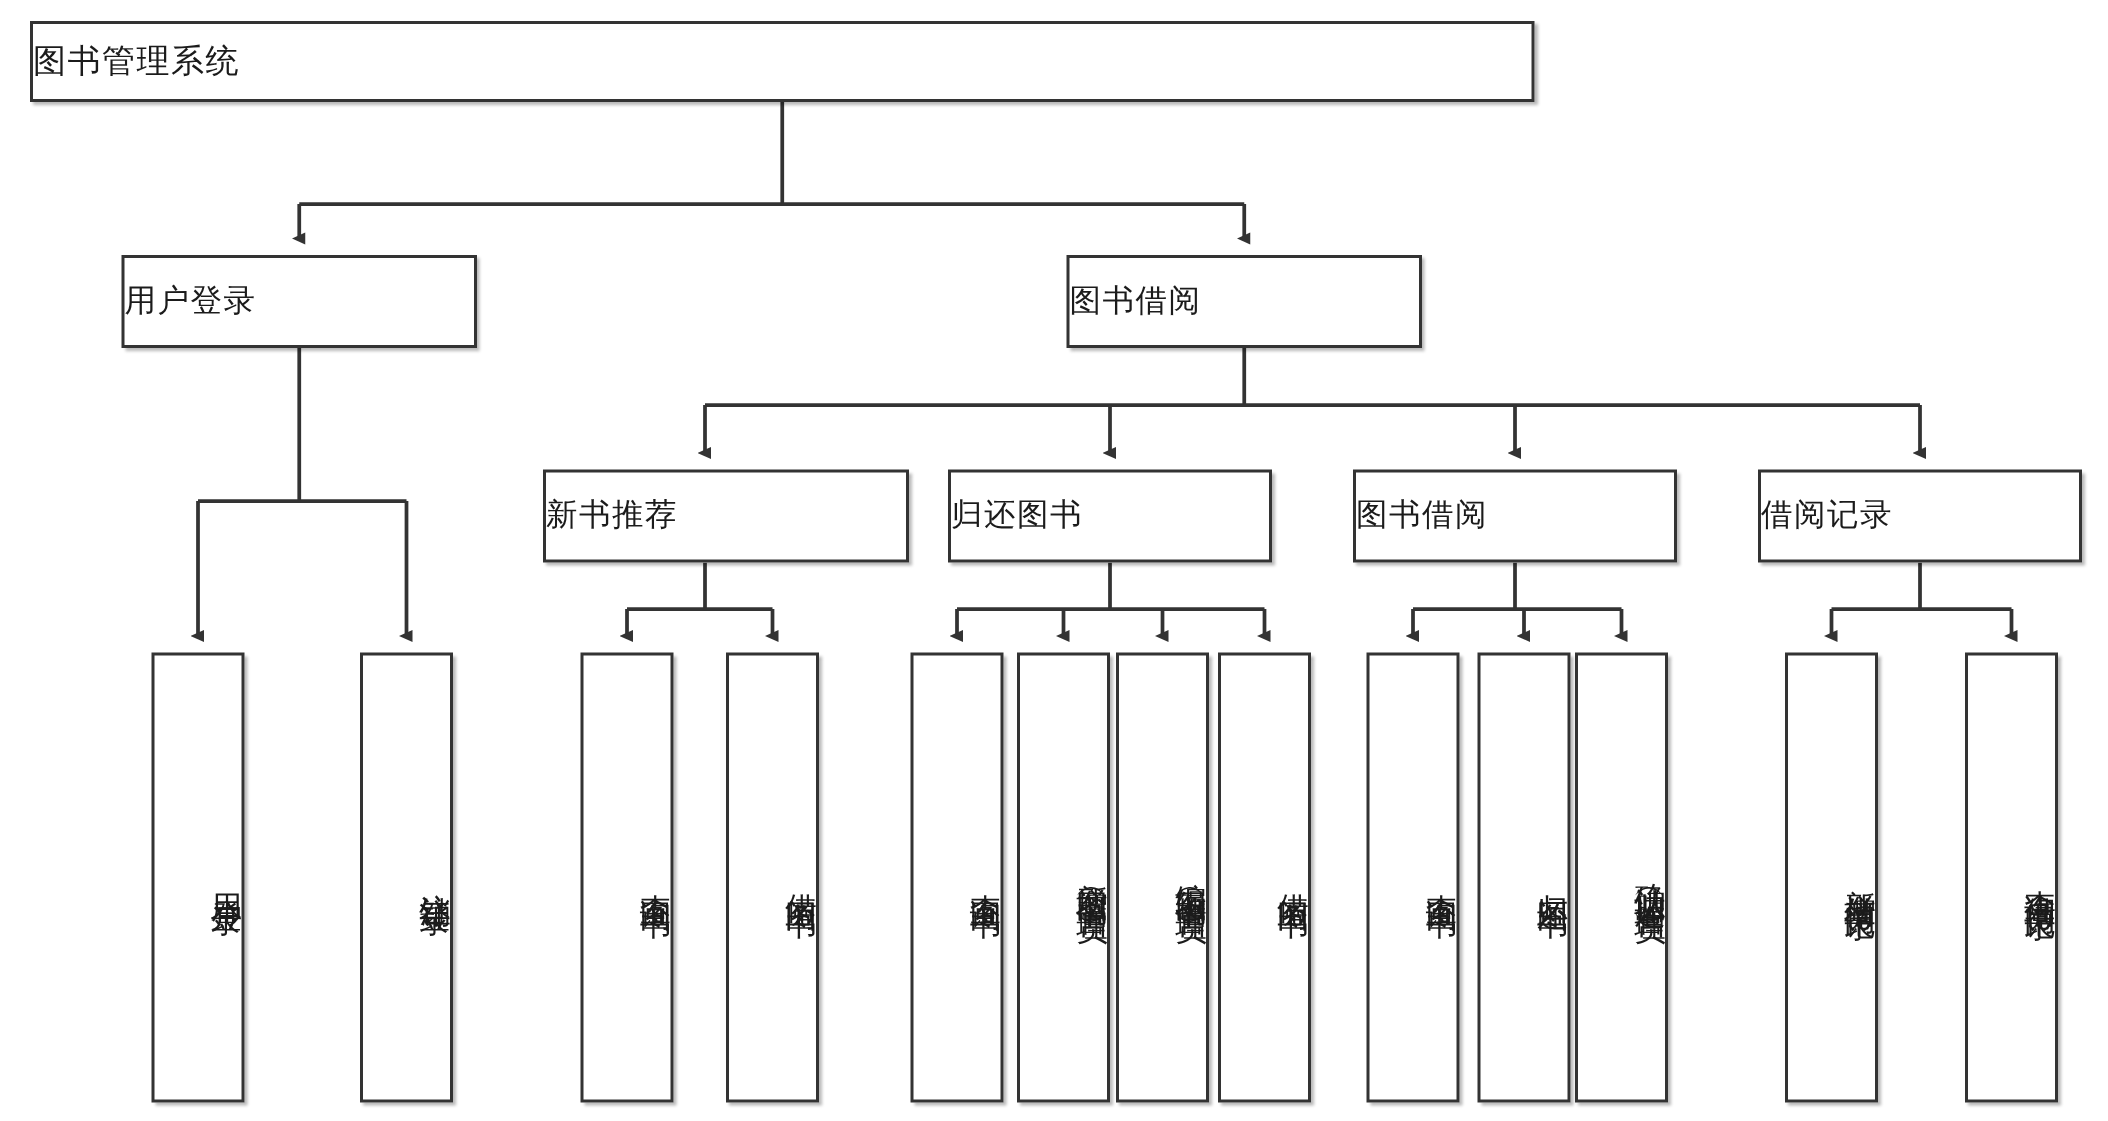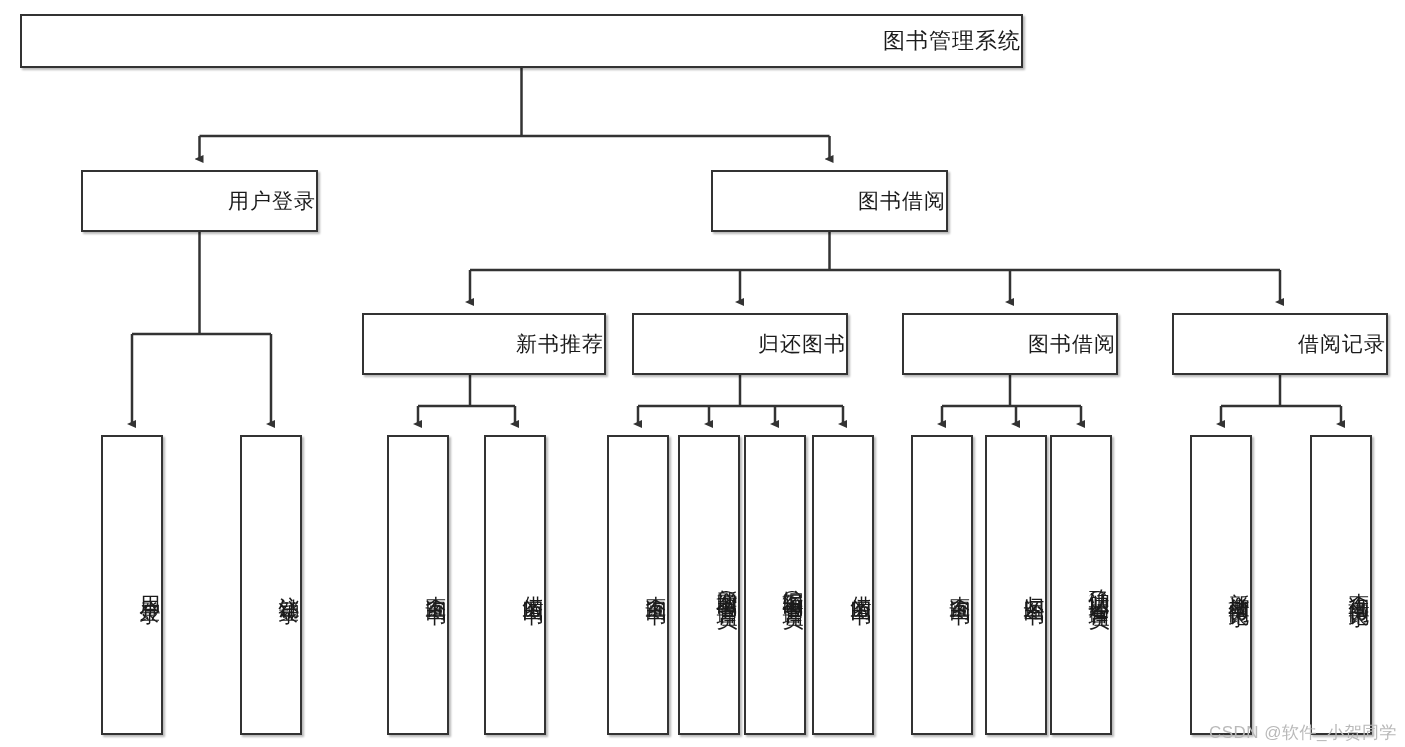--- a/index.html
+++ b/index.html
@@ -25,21 +25,21 @@
     height: 747px;
   }
   .node {
     position: absolute;
     box-sizing: border-box;
     background: #ffffff;
     border: 2px solid #333333;
     box-shadow: 2px 2px 2px rgba(0,0,0,0.28);
     display: flex;
     align-items: center;
-    justify-content: flex-end;
+    justify-content: flex-start;
     color: #1b1b1b;
     z-index: 3;
   }
   .node.horiz {
     font-size: 21px;
     letter-spacing: 1px;
     line-height: 1.2;
   }
   .node.root {
     font-size: 22px;
@@ -173,14 +173,13 @@
         <span class="leaf-text">确认归还（管理员）</span>
       </div>
       <div class="node leaf" style="left: 1190px; top: 435px; width: 62px; height: 300px;">
         <span class="leaf-text">新增借阅记录</span>
       </div>
       <div class="node leaf" style="left: 1310px; top: 435px; width: 62px; height: 300px;">
         <span class="leaf-text">查询借阅记录</span>
       </div>
     </div>
 
-  <div class="watermark">CSDN @软件_小贺同学</div>
 </div>
 
 </body></html>

